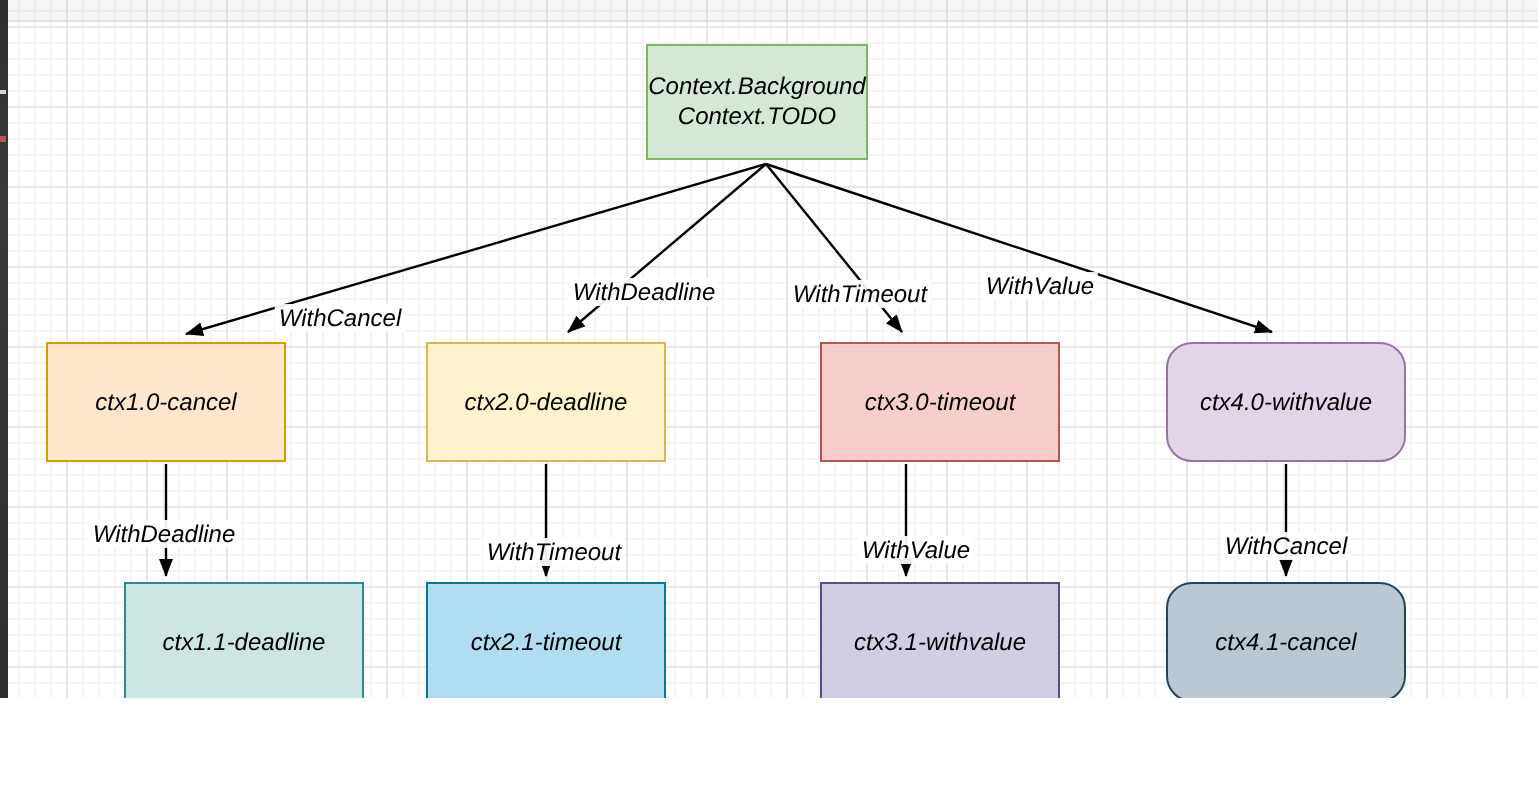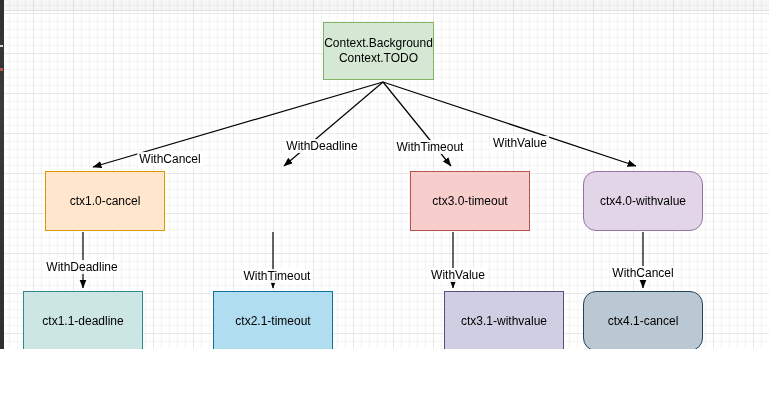--- a/index.html
+++ b/index.html
@@ -13,20 +13,21 @@
     height: 349px;
     overflow: hidden;
     background-color: #ffffff;
     background-image:
       linear-gradient(to right, #e8e8e8 1px, transparent 1px),
       linear-gradient(to bottom, #e8e8e8 1px, transparent 1px),
       linear-gradient(to right, #f4f4f4 1px, transparent 1px),
       linear-gradient(to bottom, #f4f4f4 1px, transparent 1px);
     background-size: 40px 40px, 40px 40px, 8px 8px, 8px 8px;
     background-position: 33px 0, 0 13px, 1px 0, 0 5px;
+    font-style: italic;
   }
   .top-band {
     position: absolute; left: 0; top: 0; right: 0; height: 10px;
     background: rgba(0,0,0,0.035);
     border-bottom: 1px solid #e0e0e0;
   }
   .window-edge {
     position: absolute; left: 0; top: 0; width: 4px; height: 100%;
     background: linear-gradient(#2f2f2f, #3a3a3a 30%, #343434 60%, #2f2f2f);
   }
@@ -97,37 +98,40 @@
     <line x1="273" y1="232" x2="273" y2="288" marker-end="url(#arrow)"></line>
     <line x1="453" y1="232" x2="453" y2="288" marker-end="url(#arrow)"></line>
     <line x1="643" y1="232" x2="643" y2="288" marker-end="url(#arrow)"></line>
   </svg>
 
   <div class="node node-root" style="background-color: rgb(213, 232, 212); border-color: rgb(130, 179, 102);">
     <span>Context.Background</span>
     <span>Context.TODO</span>
   </div>
 
-  <div class="node node-l1 col1" style="background-color: rgb(255, 230, 204); border-color: rgb(215, 155, 0); margin-left: 22px;">
+  <div class="node node-l1 col1" style="background-color: rgb(255, 230, 204); border-color: rgb(215, 155, 0);">
     <span>ctx1.0-cancel</span>
+  </div>
+  <div class="node node-l1 col2" style="background-color: rgb(255, 242, 204); border-color: rgb(214, 182, 86);">
+    <span>ctx2.0-deadline</span>
   </div>
   <div class="node node-l1 col3" style="background-color: rgb(248, 206, 204); border-color: rgb(184, 84, 80);">
     <span>ctx3.0-timeout</span>
   </div>
   <div class="node node-l1 col4" style="background-color: rgb(225, 213, 231); border-color: rgb(150, 115, 166);">
     <span>ctx4.0-withvalue</span>
   </div>
 
-  <div class="node node-l2 col1" style="background-color: rgb(204, 230, 227); border-color: rgb(46, 138, 143);">
+  <div class="node node-l2 col1" style="background-color: rgb(204, 230, 227); border-color: rgb(46, 138, 143); margin-left: 39px;">
     <span>ctx1.1-deadline</span>
   </div>
   <div class="node node-l2 col2" style="background-color: rgb(177, 221, 240); border-color: rgb(16, 115, 158);">
     <span>ctx2.1-timeout</span>
   </div>
-  <div class="node node-l2 col3" style="background-color: rgb(208, 206, 226); border-color: rgb(86, 81, 126); margin-left: 34px;">
+  <div class="node node-l2 col3" style="background-color: rgb(208, 206, 226); border-color: rgb(86, 81, 126);">
     <span>ctx3.1-withvalue</span>
   </div>
   <div class="node node-l2 col4" style="background-color: rgb(186, 200, 211); border-color: rgb(35, 68, 93);">
     <span>ctx4.1-cancel</span>
   </div>
 
   <div class="edge-label" style="left:170px; top:143px;">WithCancel</div>
   <div class="edge-label" style="left:322px; top:130px;">WithDeadline</div>
   <div class="edge-label" style="left:430px; top:131px;">WithTimeout</div>
   <div class="edge-label" style="left:520px; top:127px;">WithValue</div>

